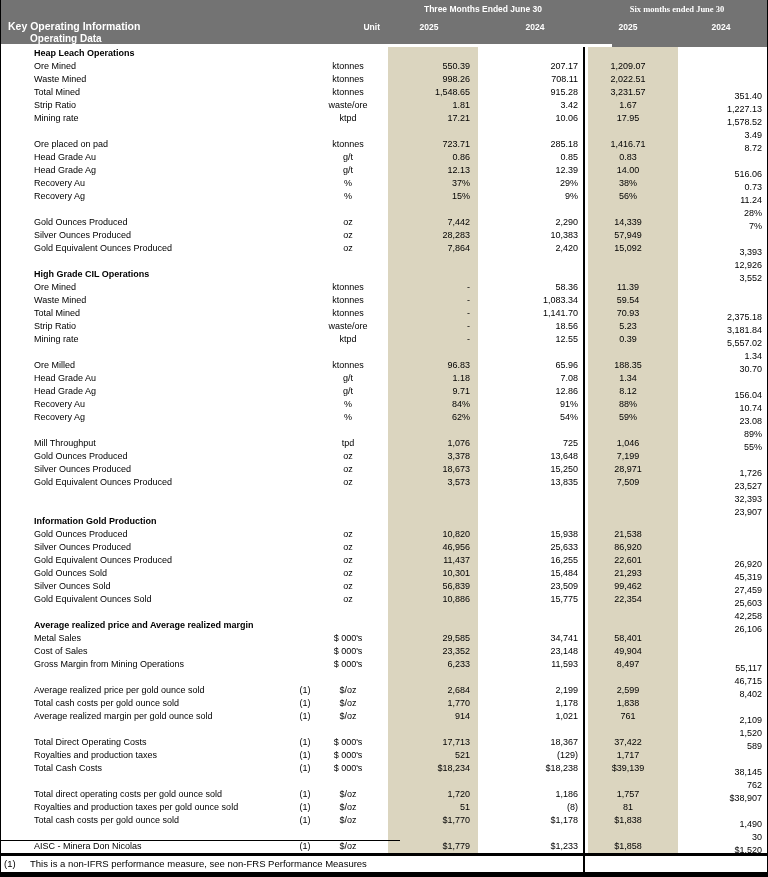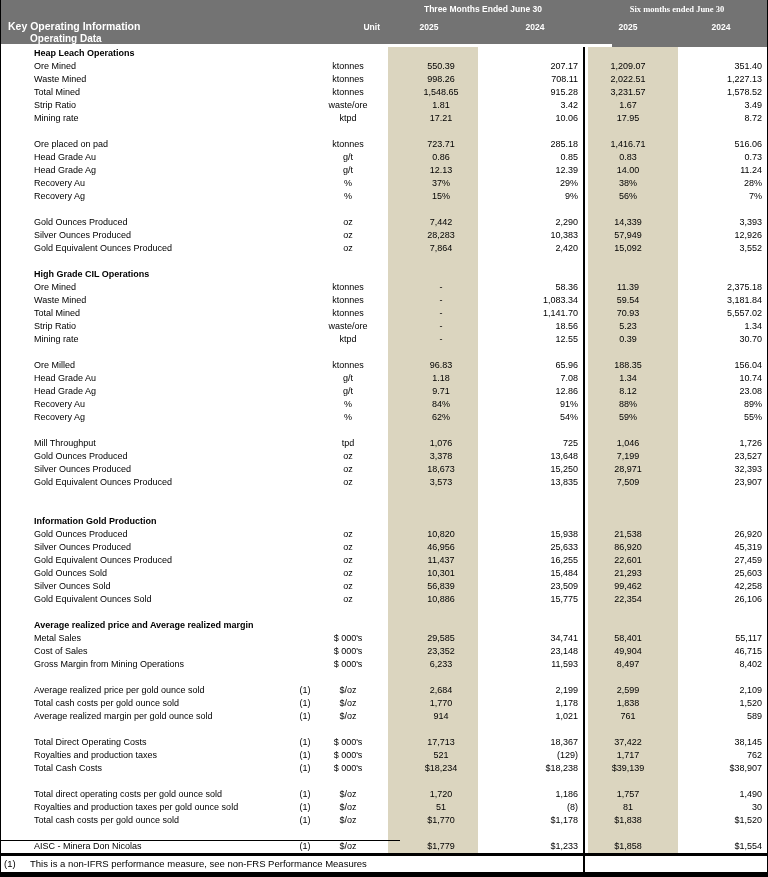--- a/index.html
+++ b/index.html
@@ -36,24 +36,24 @@
   #vline{position:absolute;left:583px;top:47px;width:2px;height:830px;background:#000;z-index:4;}
 
   
   #tbody{position:absolute;left:0;top:47px;width:768px;z-index:3;}
   .row{position:relative;height:13px;}
   .row span{position:absolute;top:0;height:13px;line-height:13px;font-size:9px;white-space:nowrap;overflow:visible;}
   .c-label{left:20px;width:272px;margin-left:14px;}
   .section .c-label{font-weight:bold;}
   .c-fn{left:292px;width:26px;text-align:center;}
   .c-unit{left:316px;width:64px;text-align:center;}
-  .c-v0{left:400px;width:82px;text-align:center;}
+  .c-v0{left:388px;width:82px;text-align:right;}
   .c-v1{left:496px;width:82px;text-align:right;}
   .c-v2{left:588px;width:80px;text-align:center;}
-  .c-v3{left:684px;width:78px;text-align:right;}
+  .c-v3{left:684px;width:78px;text-align:right;margin-top:30px;}
   .btp:before{content:"";position:absolute;left:0;top:0;width:400px;border-top:1px solid #000;}
 
   
   #fn-sep{position:absolute;left:0;top:853px;width:768px;height:3px;background:#000;z-index:5;}
   #fnrow{position:absolute;left:0;top:856px;width:768px;height:16px;z-index:3;}
   #fnrow span{position:absolute;top:0;height:16px;line-height:16px;font-size:9.5px;white-space:nowrap;}
   #fn-marker{left:4px;}
   #fn-text{left:30px;}
   #bottom-bar{position:absolute;left:0;top:872px;width:768px;height:5px;background:#000;z-index:5;}
 </style>

